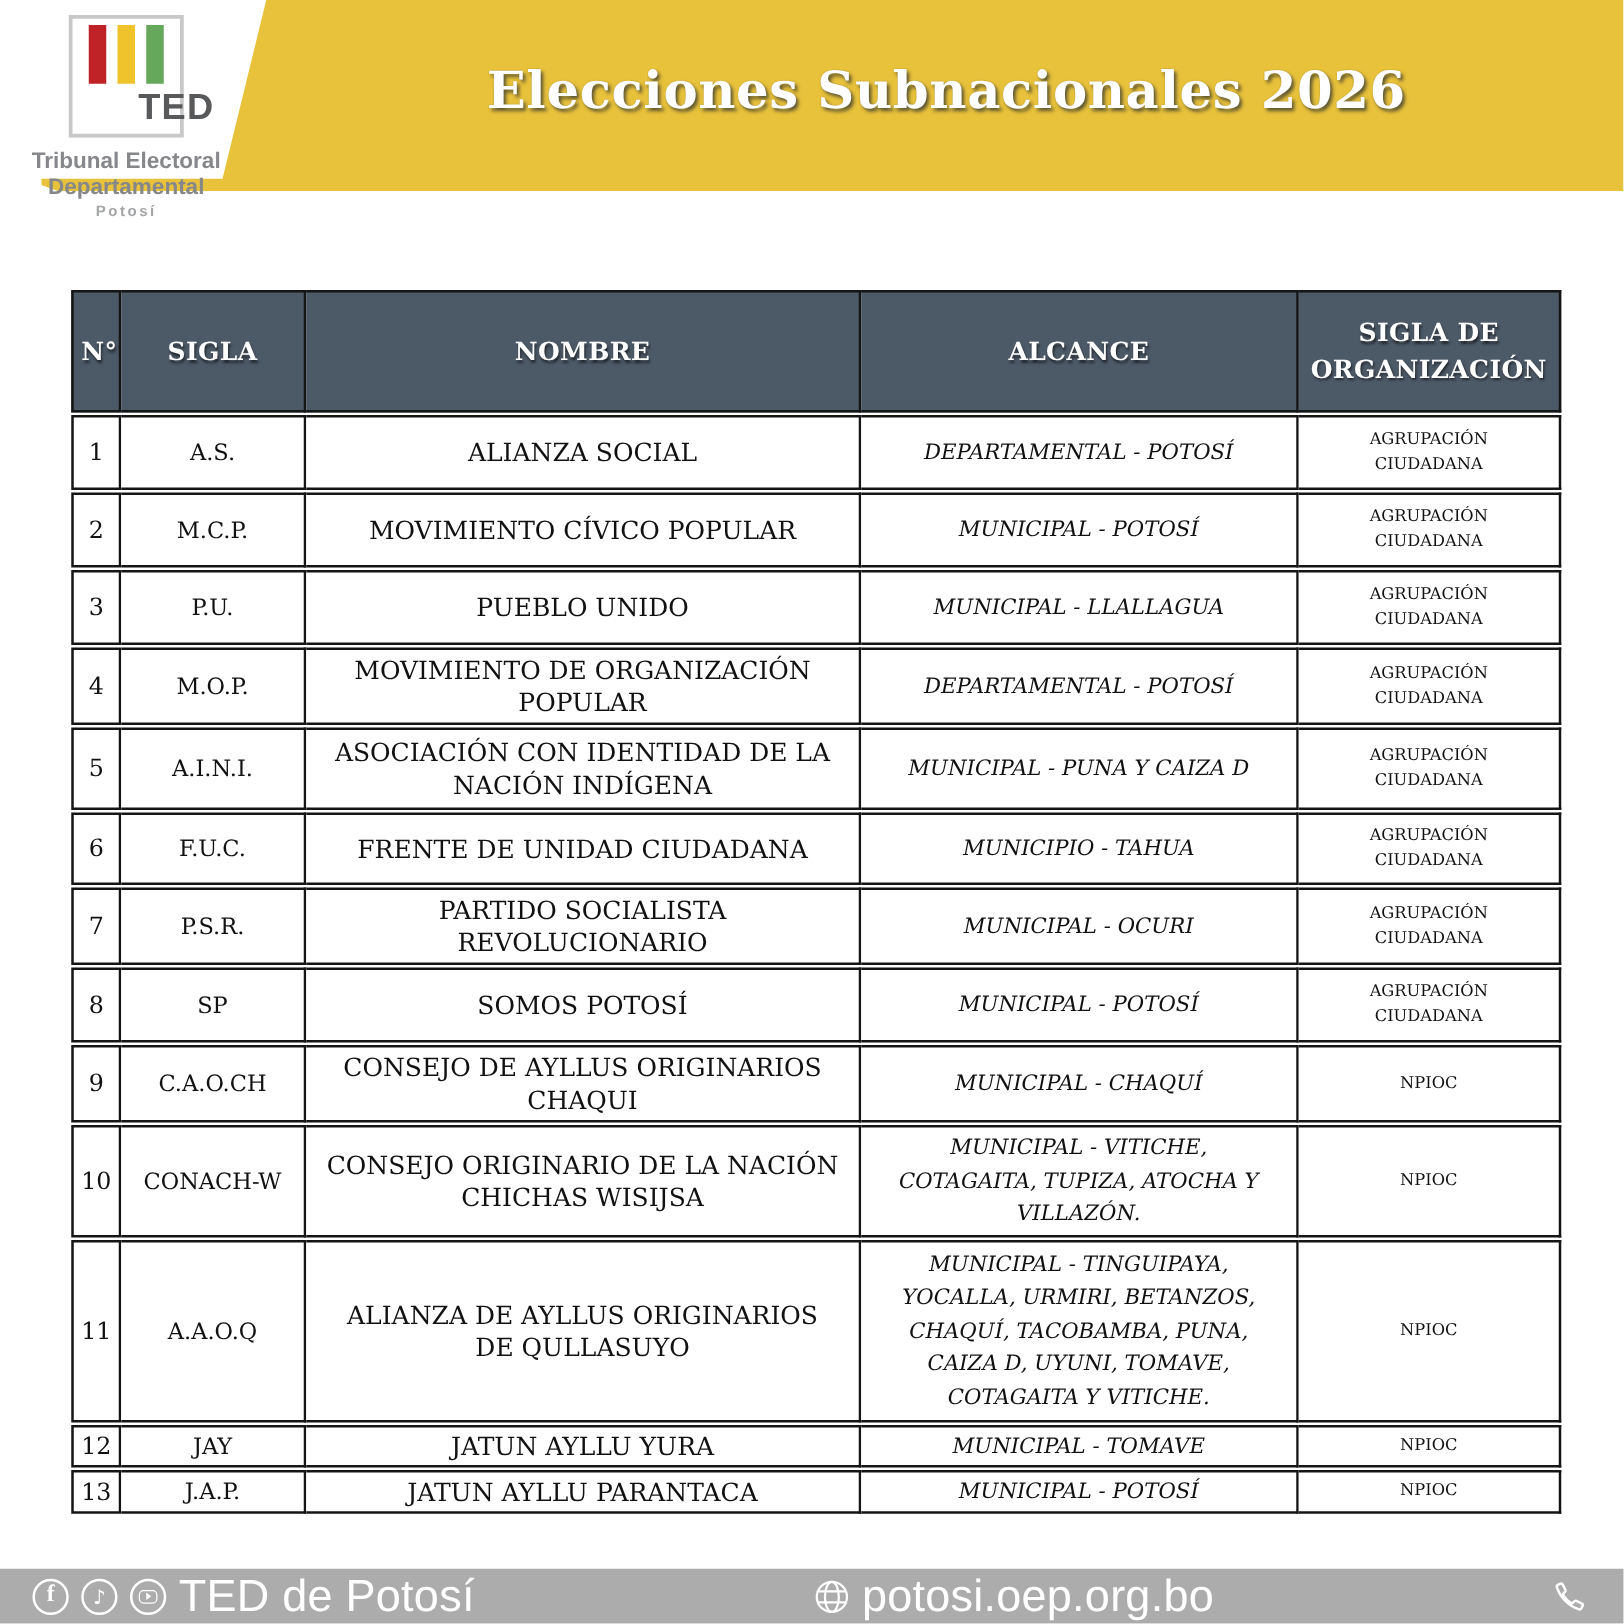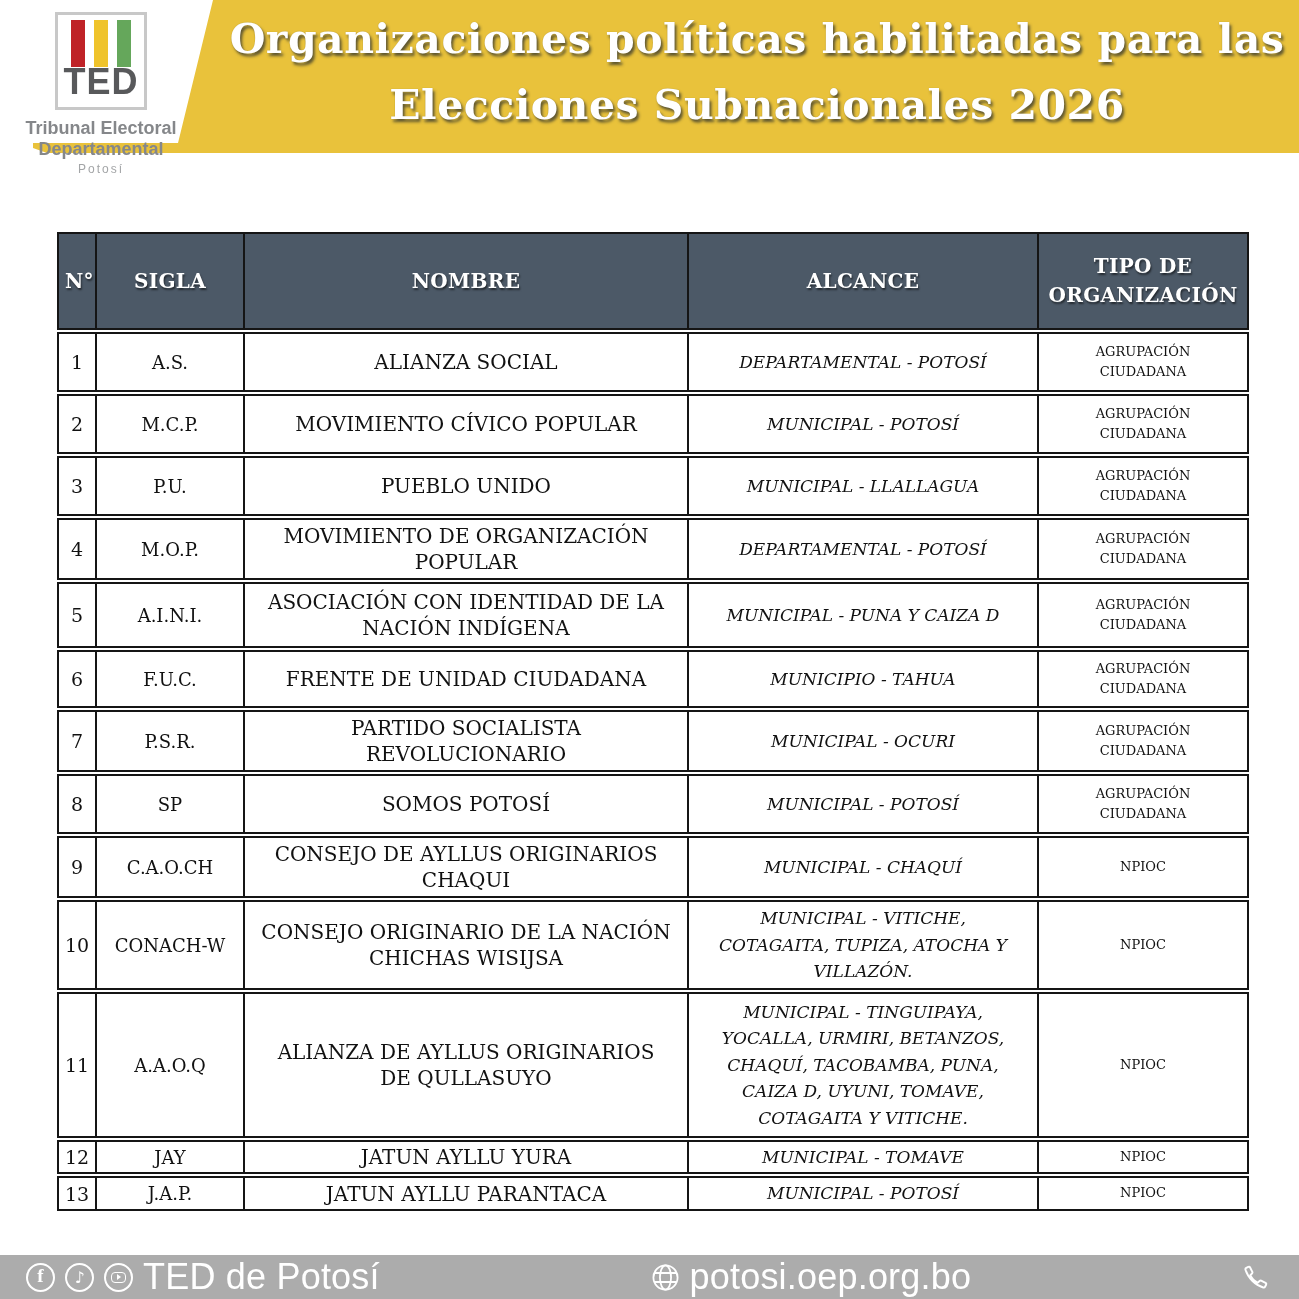--- a/index.html
+++ b/index.html
@@ -16,23 +16,23 @@
     color:#fff;letter-spacing:.5px;white-space:nowrap;
     text-shadow:2px 3px 3px rgba(80,75,48,.9), 0 0 1px rgba(80,75,48,.4);}
 
   .logo{position:absolute;left:12px;top:6px;width:178px;text-align:center;z-index:2;}
   .ballot-box{position:relative;width:86px;height:92px;margin:6px auto 8px;border:3px solid #c8c8c8;background:#fff;}
   .bars{position:absolute;top:5px;left:50%;transform:translateX(-50%);display:flex;gap:9px;}
   .bar{width:14px;height:47px;display:block;}
   .bar-red{background:var(--bar-red,#BF2227);}
   .bar-yellow{background:var(--bar-yellow,#EFC32B);}
   .bar-green{background:var(--bar-green,#65A75B);}
-  .ted-text{position:absolute;bottom:4px;width:100%;font-weight:bold;font-size:36px;color:#58595b;letter-spacing:1px;}
+  .ted-text{position:absolute;bottom:4px;width:100%;font-weight:bold;font-size:29px;color:#58595b;letter-spacing:1px;padding-left:40px;}
   .logo-org{font-weight:bold;font-size:18px;color:#85878a;}
-  .logo-city{font-size:12px;color:#a3a5a7;letter-spacing:2px;margin-top:2px;}
+  .logo-city{font-size:12px;color:#a3a5a7;letter-spacing:2px;margin-top:2px;font-weight:bold;}
 
   
   .content{margin:77px 0 0 57px;}
   table.org-table{width:1192px;table-layout:fixed;border-collapse:separate;border-spacing:0 2px;}
   .c-n{width:40px;}.c-sigla{width:148px;}.c-nombre{width:444px;}.c-alcance{width:350px;}.c-tipo{width:210px;}
   .org-table th,.org-table td{box-sizing:border-box;text-align:center;vertical-align:middle;
     border-top:2px solid #151515;border-bottom:2px solid #151515;border-right:2px solid #151515;}
   .org-table th:first-child,.org-table td:first-child{border-left:2px solid #151515;}
   .org-table th{background:var(--thead,#4C5967);color:#fff;font-family:"DejaVu Serif","Liberation Serif",serif;
     font-weight:700;font-size:20px;line-height:1.45;letter-spacing:.3px;
@@ -61,21 +61,20 @@
   .f-svg{display:block;}
 </style>
 </head>
 <body>
 
 <div class="page">
 
   <header class="header">
     <div class="yellow-band">
       <div class="title-wrap">
-        <div class="title-line">Organizaciones políticas habilitadas para las</div>
         <div class="title-line">Elecciones Subnacionales 2026</div>
       </div>
     </div>
     <div class="logo">
       <div class="ballot-box">
         <div class="bars">
           <span class="bar bar-red"></span>
           <span class="bar bar-yellow"></span>
           <span class="bar bar-green"></span>
         </div>
@@ -94,21 +93,21 @@
           <col class="c-nombre">
           <col class="c-alcance">
           <col class="c-tipo">
       </colgroup>
       <thead id="table-head">
           <tr style="height: 98px;">
             <th>N°</th>
             <th>SIGLA</th>
             <th>NOMBRE</th>
             <th>ALCANCE</th>
-            <th>TIPO DE ORGANIZACIÓN</th>
+            <th>SIGLA DE ORGANIZACIÓN</th>
           </tr>
         </thead>
       <tbody id="table-body">
           <tr style="height: 60px;">
             <td class="col-n">1</td>
             <td class="col-sigla">A.S.</td>
             <td class="col-nombre">ALIANZA SOCIAL</td>
             <td class="col-alcance">DEPARTAMENTAL - POTOSÍ</td>
             <td class="col-tipo">AGRUPACIÓN CIUDADANA</td>
           </tr>

